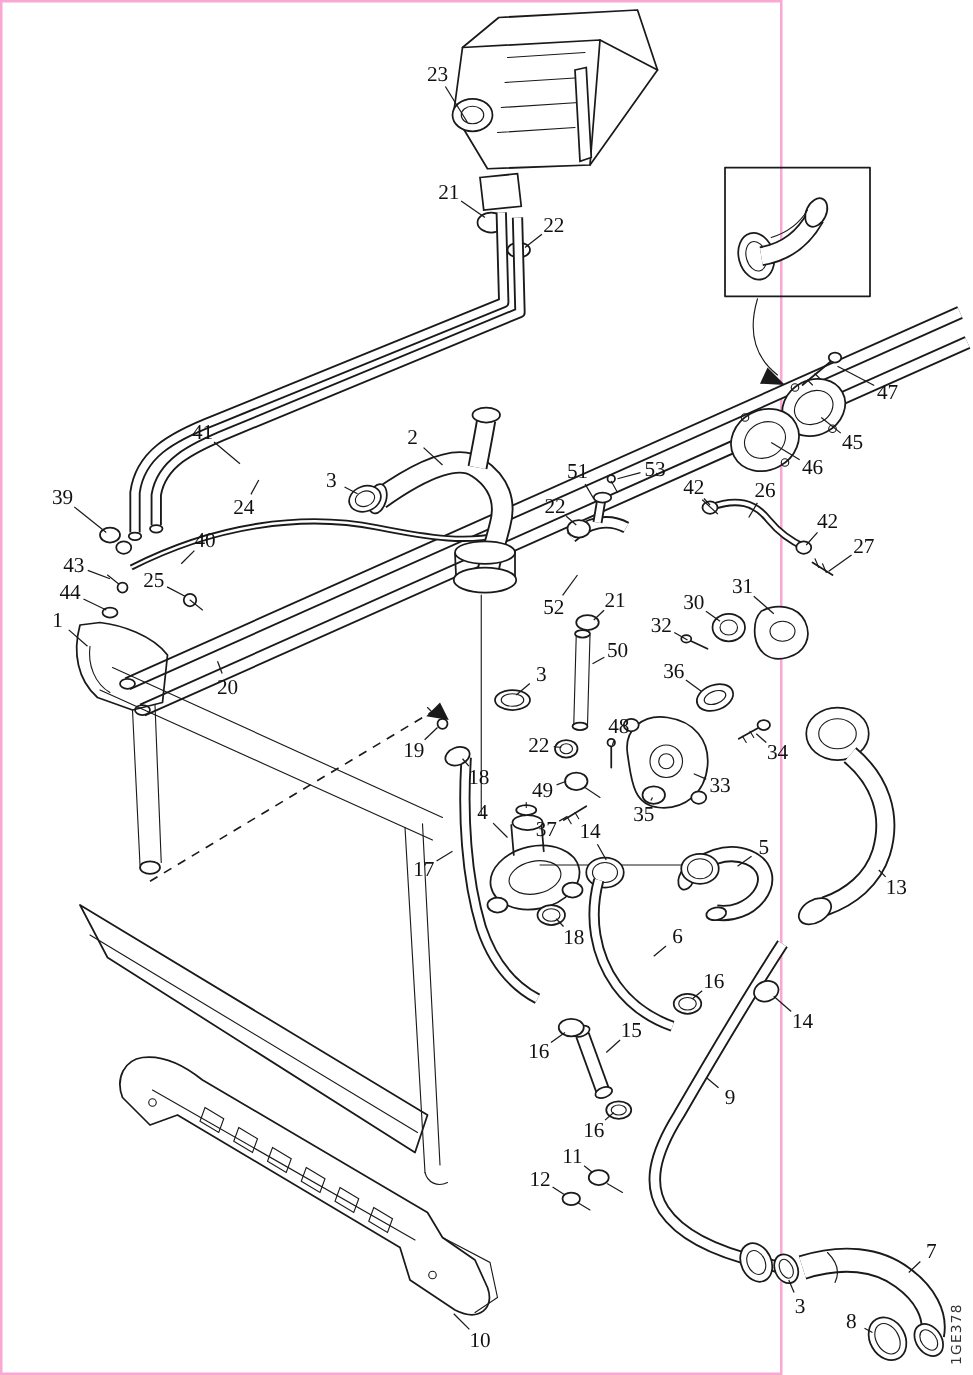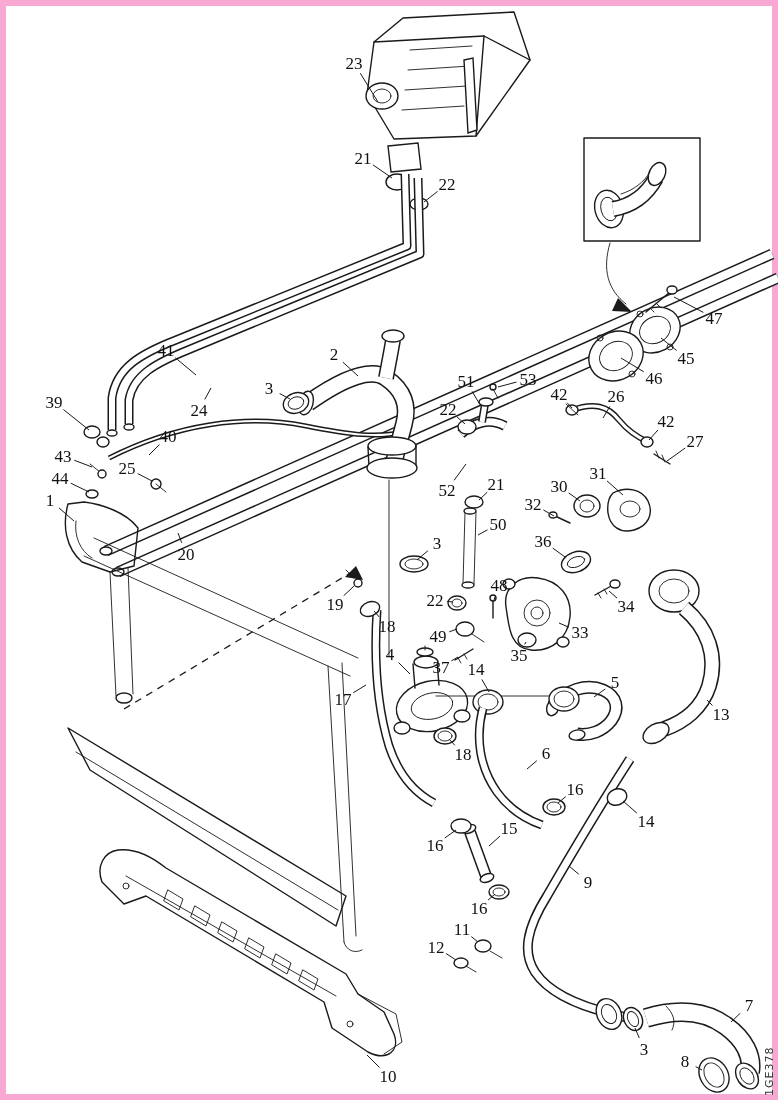--- a/index.html
+++ b/index.html
@@ -1,17 +1,17 @@
 <!DOCTYPE html>
 <html><head>
 <meta charset="utf-8">
 <style>
   html,body{margin:0;padding:0;background:#ffffff;}
-  .page{position:relative;width:778px;height:1100px;background:#ffffff;
-        border:6px solid #f9a8d4;box-sizing:border-box;
+  .page{position:relative;width:626px;height:1100px;background:#ffffff;
+        border:2px solid #f9a8d4;box-sizing:border-box;
         font-family:"Liberation Serif",serif;}
   svg{display:block;}
   .ln{fill:none;stroke:#1a1a1a;stroke-width:1.4;stroke-linecap:round;stroke-linejoin:round;}
   .thin{fill:none;stroke:#1a1a1a;stroke-width:0.9;stroke-linecap:round;}
   .wf{fill:#ffffff;stroke:#1a1a1a;stroke-width:1.4;}
   .tube{fill:none;stroke:#1a1a1a;stroke-linecap:butt;stroke-linejoin:round;}
   .tube-core{fill:none;stroke-linecap:butt;stroke-linejoin:round;}
   .dash{fill:none;stroke:#1a1a1a;stroke-width:1.3;stroke-dasharray:7 6;}
   .leader{stroke:#1a1a1a;stroke-width:1;}
   .callout{font:17px "Liberation Serif",serif;fill:#111111;text-anchor:middle;}

